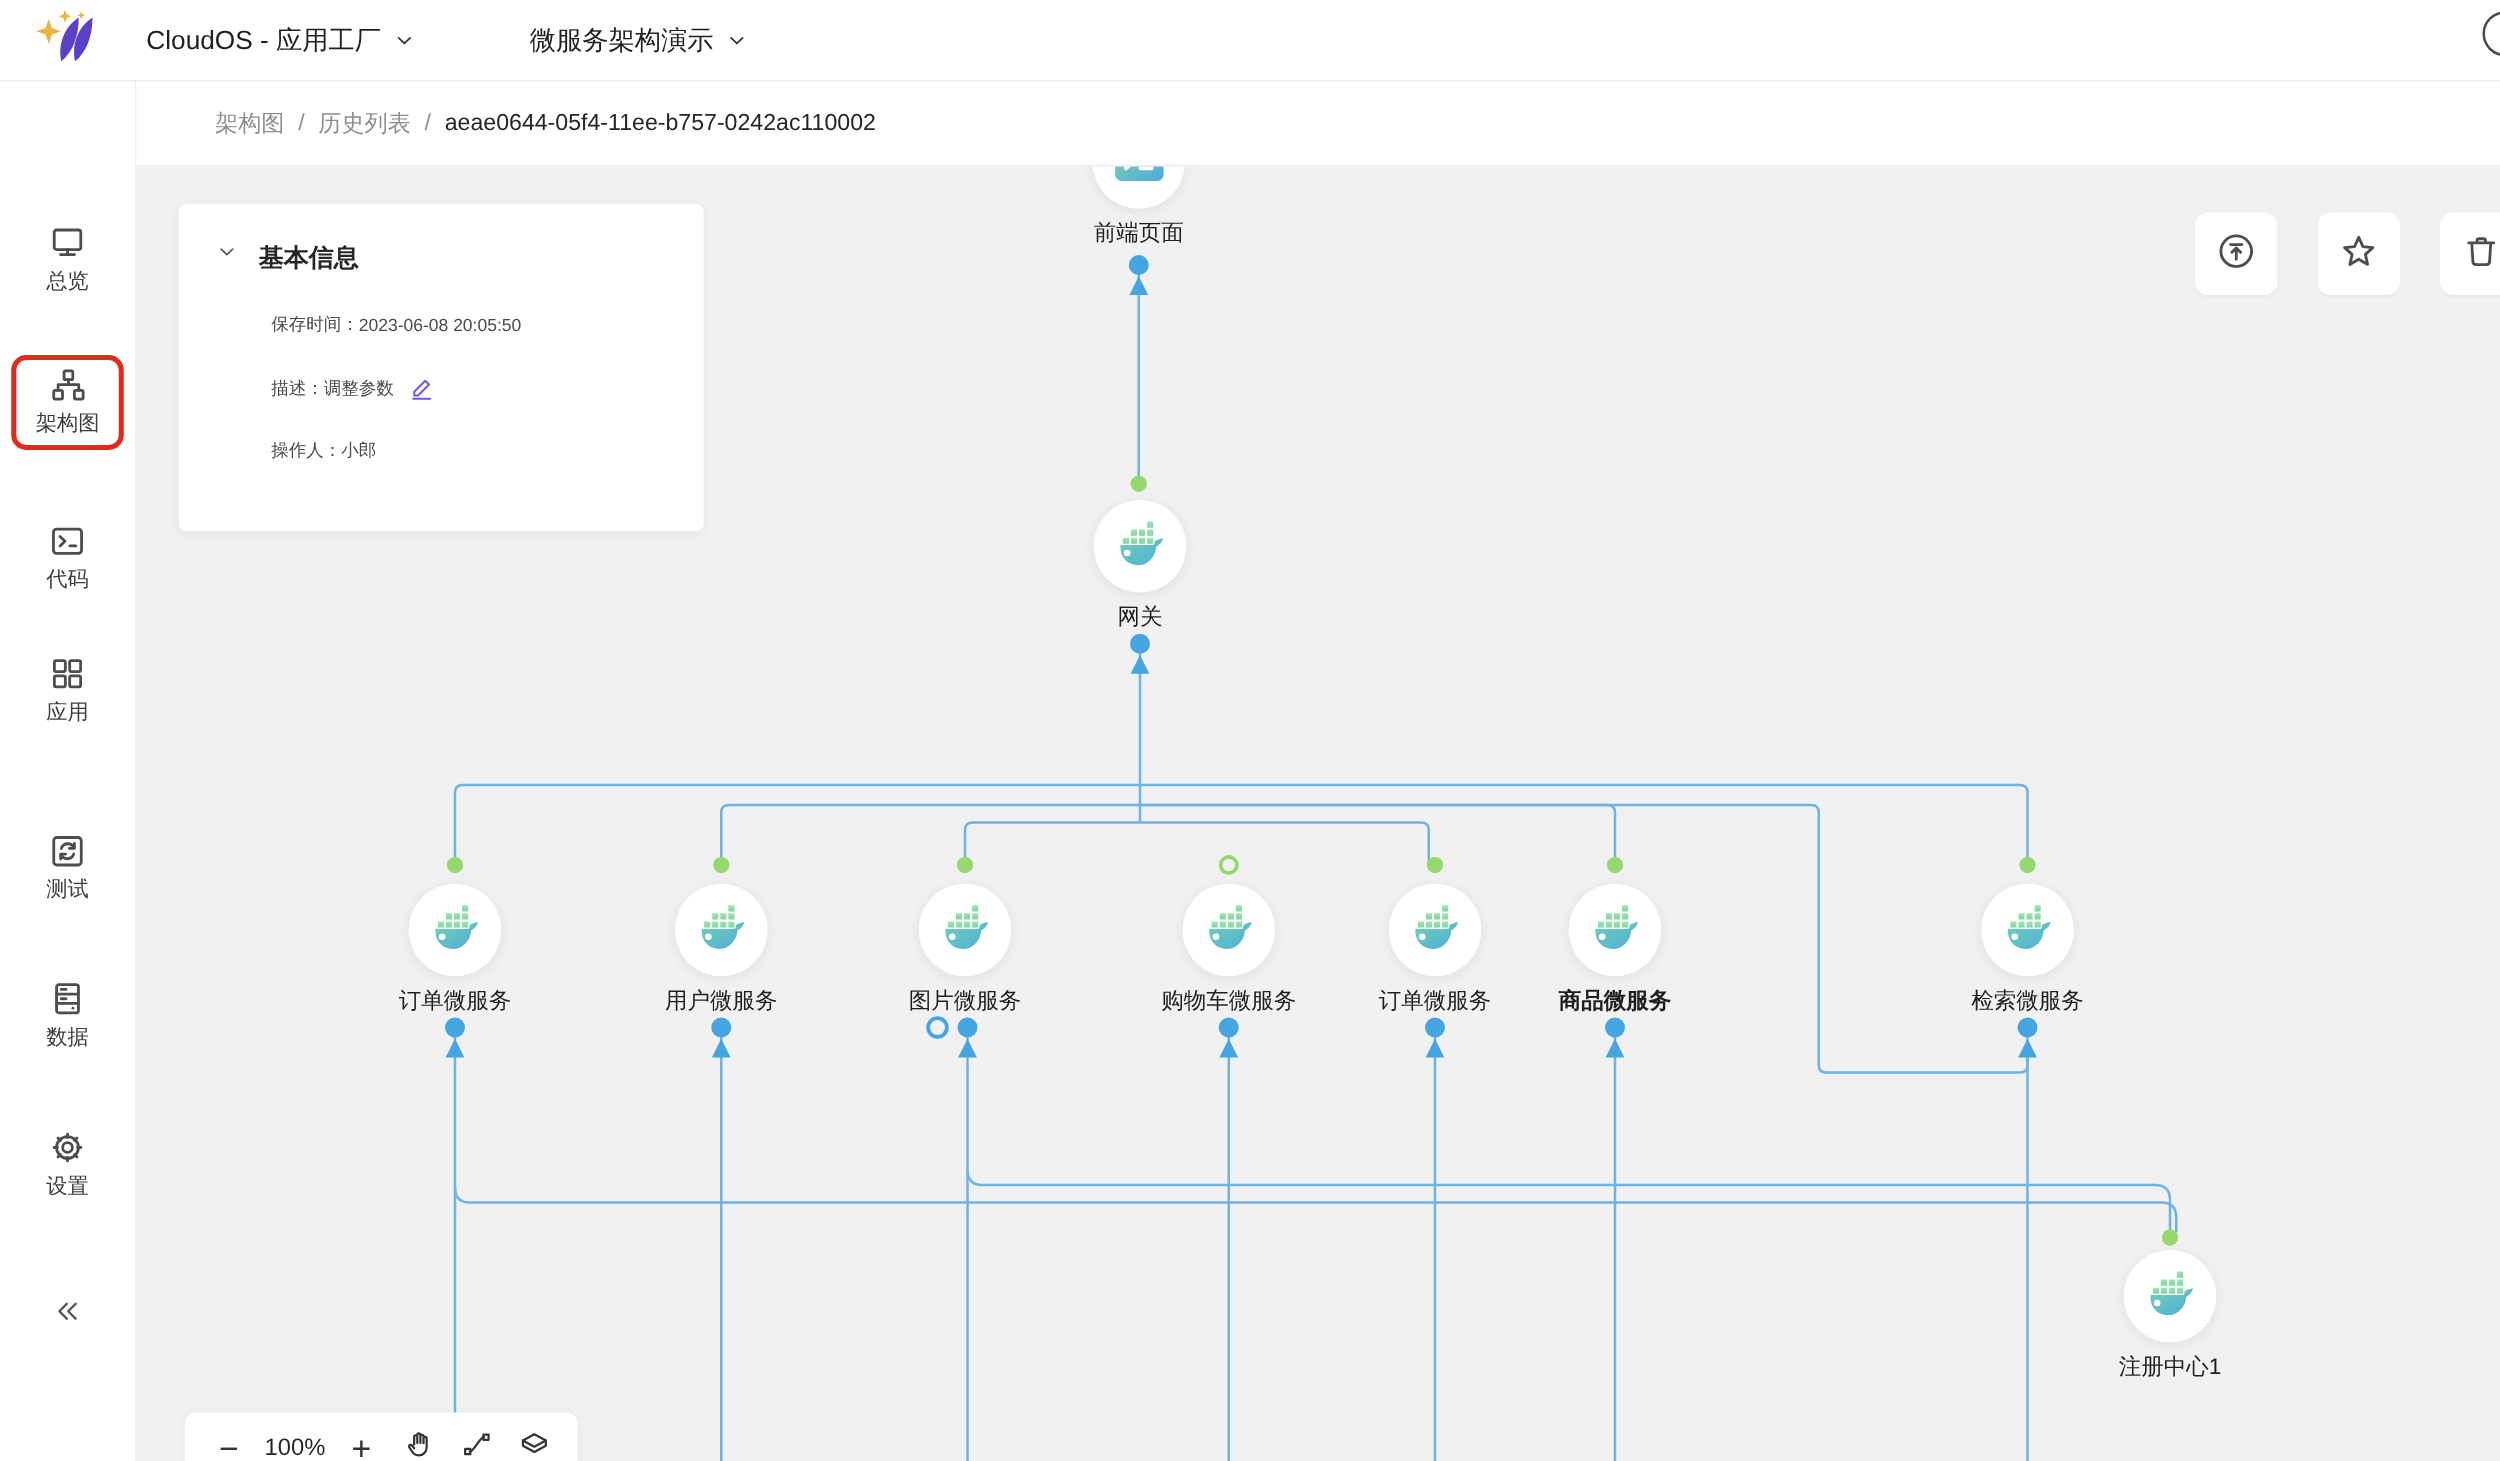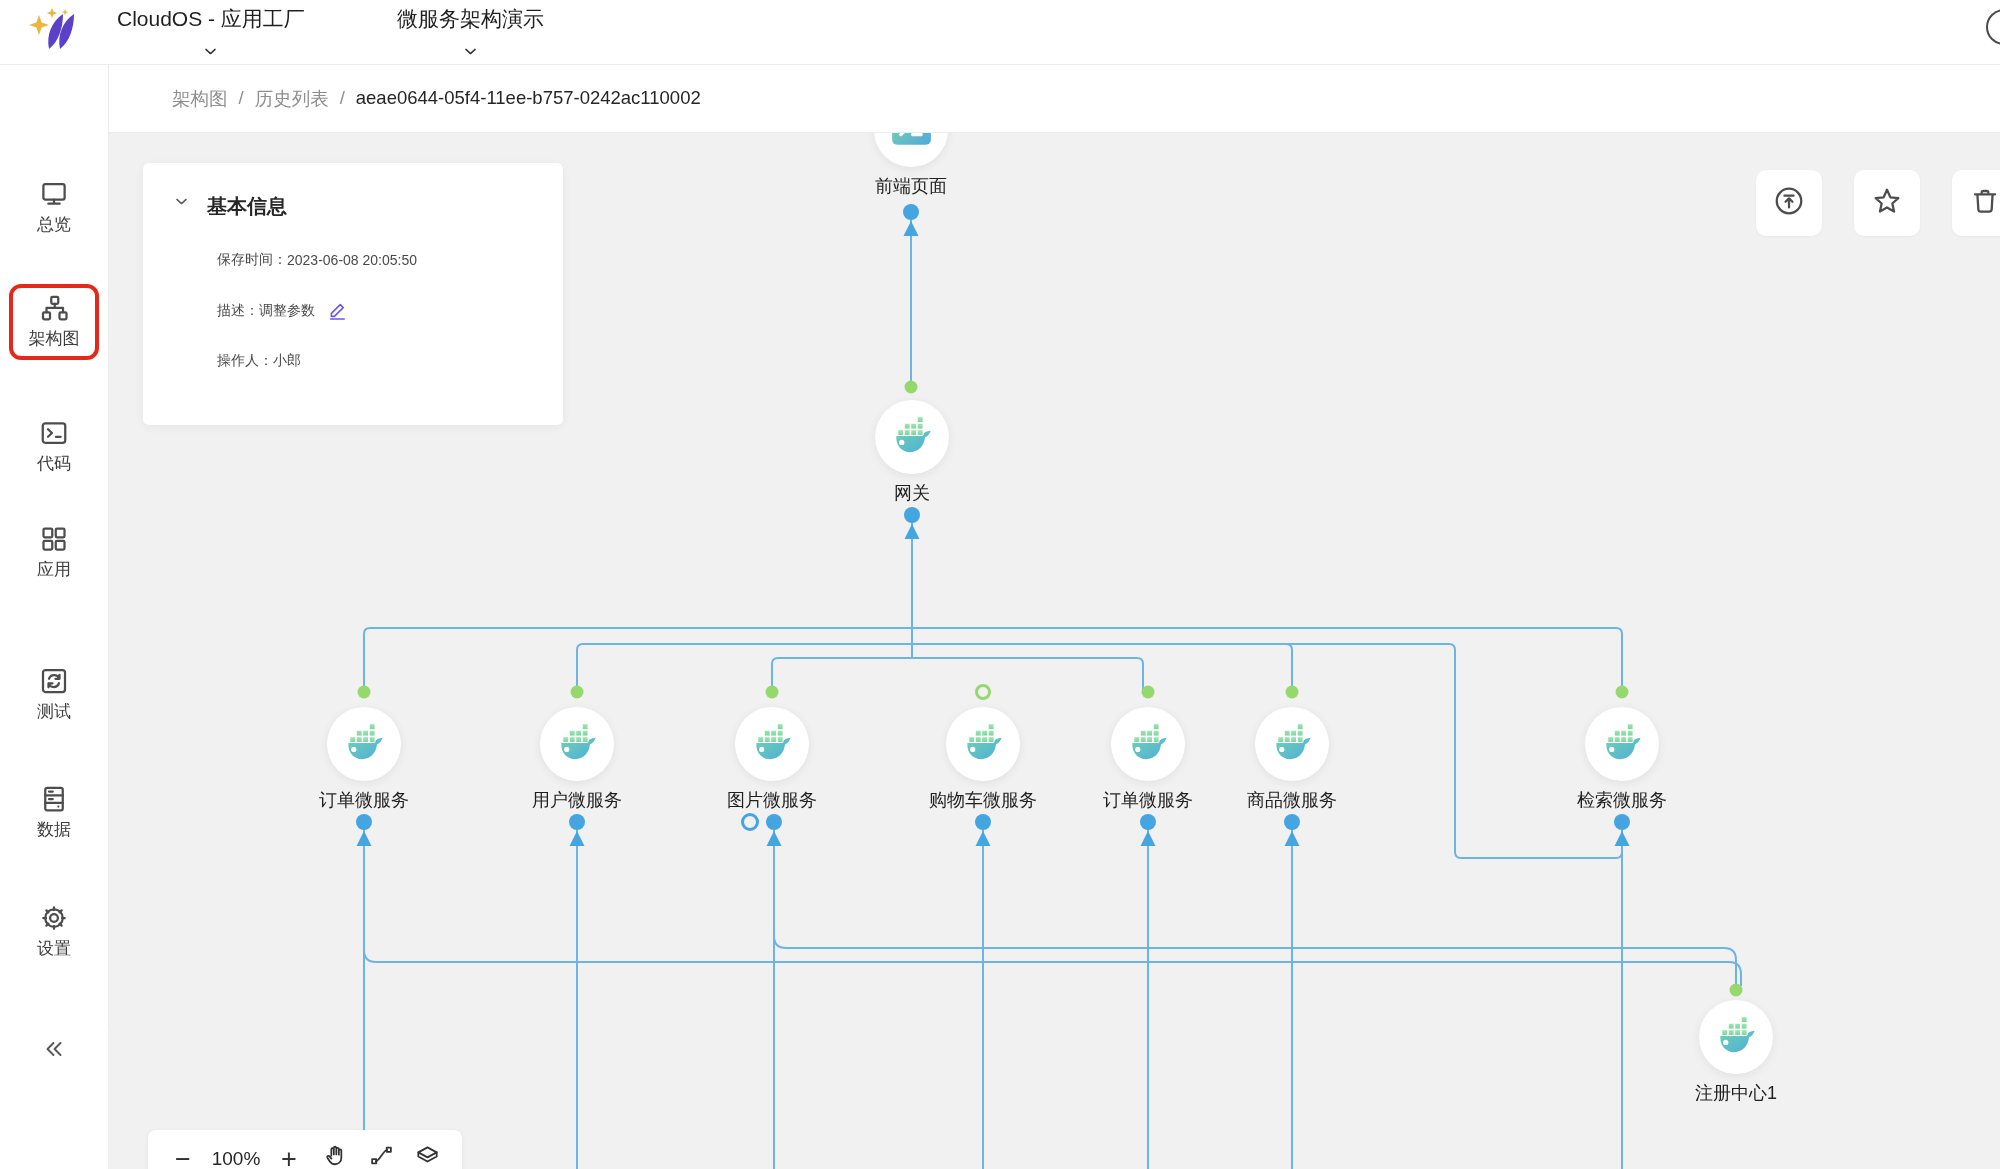--- a/index.html
+++ b/index.html
@@ -5,21 +5,21 @@
   html,body{margin:0;padding:0;}
   body{
     width:2000px;height:1169px;overflow:hidden;position:relative;
     background:#fff;font-family:"Liberation Sans","DejaVu Sans",sans-serif;
     -webkit-font-smoothing:antialiased;
   }
   
   .topbar{position:absolute;left:0;top:0;width:2000px;height:64px;background:#fff;
     border-bottom:1px solid #ececec;display:flex;align-items:center;z-index:40;}
   .logo{margin-left:25px;width:62px;height:50px;flex:0 0 auto;}
-  .menu-item{display:flex;align-items:center;gap:10px;font-size:21px;color:#1f1f1f;cursor:pointer;flex-direction:column;}
+  .menu-item{display:flex;align-items:center;gap:10px;font-size:21px;color:#1f1f1f;cursor:pointer;}
   .brand{margin-left:30px;}
   .workspace{margin-left:92px;}
   .chev{width:17px;height:17px;color:#333;}
   .chev svg{display:block;width:100%;height:100%;}
   .avatar-partial{position:absolute;left:1986px;top:9px;width:36px;height:36px;
     border:2px solid #4a4a4a;border-radius:50%;box-sizing:border-box;background:#fff;}
   
   .sidebar{position:absolute;left:0;top:64px;width:108px;height:964px;background:#fff;
     border-right:1px solid #ececec;z-index:30;}
   .side-item{position:absolute;left:13px;width:82px;text-align:center;padding:5px 0 6px;
@@ -355,21 +355,21 @@
                 <rect x="15.6" y="9.4" width="6" height="6" rx="0.8"></rect>
                 <rect x="22.2" y="9.4" width="6" height="6" rx="0.8"></rect>
                 <rect x="28.8" y="9.4" width="6" height="6" rx="0.8"></rect>
                 <rect x="28.8" y="2.8" width="6" height="6" rx="0.8"></rect>
               </g>
               <circle cx="13" cy="29" r="2.7" fill="#ffffff"></circle>
             </svg>
           </div>
           <div class="node-label">订单微服务</div>
         </div>
-        <div class="node" style="left: 1152px; top: 707px;">
+        <div class="node" style="left: 1152px; top: 707px; font-weight: bold;">
           <div class="node-circle">
             <svg viewBox="0 0 48 48" width="47" height="47">
               <path d="M7.5 22.5h25.2c2.3-3.3 5.6-5.2 9.8-5.5-.9 3-2.9 5.4-5.7 6.8C36 32.6 29.6 39 21.6 39 13.5 39 7.5 32.8 7.5 24.8z" fill="url(#dg)"></path>
               <g fill="url(#cg)" stroke="#ffffff" stroke-width="1">
                 <rect x="9" y="16" width="6" height="6" rx="0.8"></rect>
                 <rect x="15.6" y="16" width="6" height="6" rx="0.8"></rect>
                 <rect x="22.2" y="16" width="6" height="6" rx="0.8"></rect>
                 <rect x="28.8" y="16" width="6" height="6" rx="0.8"></rect>
                 <rect x="15.6" y="9.4" width="6" height="6" rx="0.8"></rect>
                 <rect x="22.2" y="9.4" width="6" height="6" rx="0.8"></rect>

